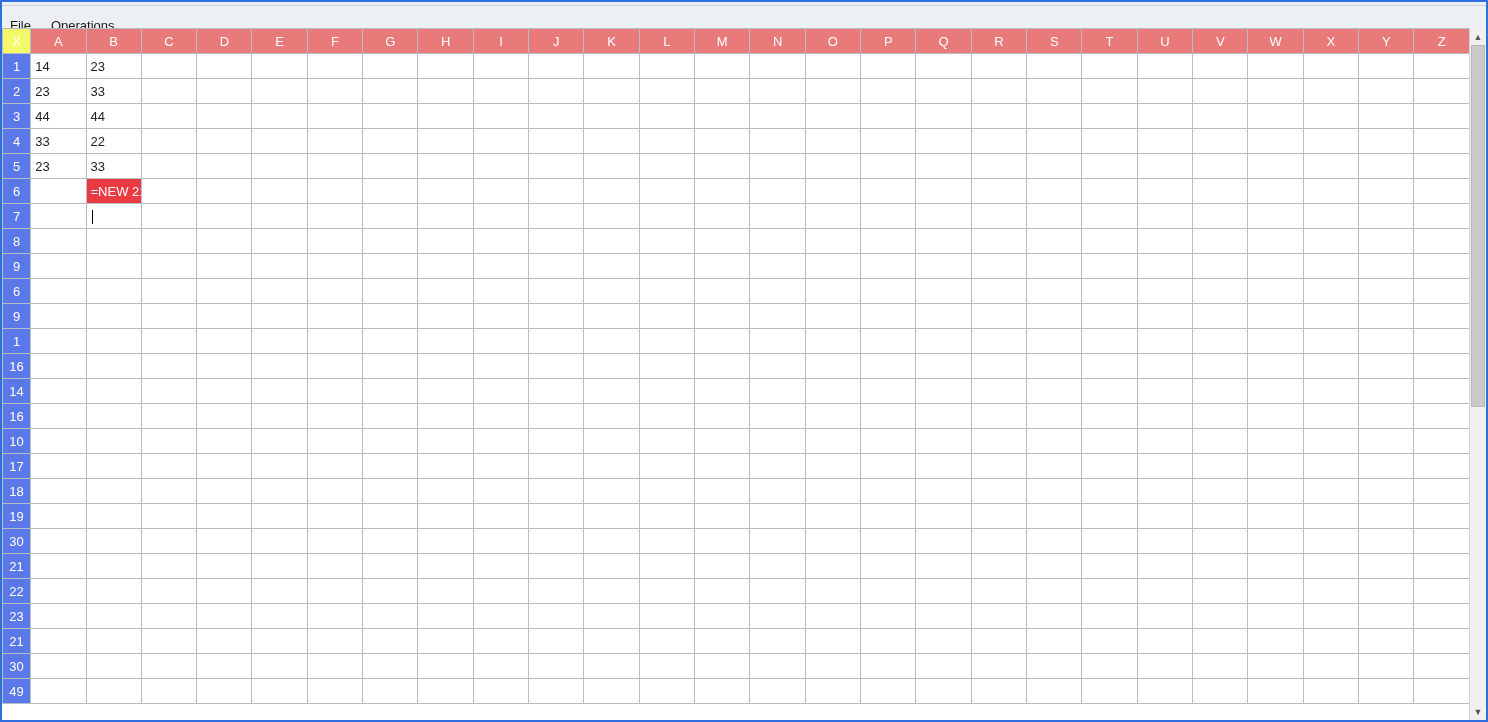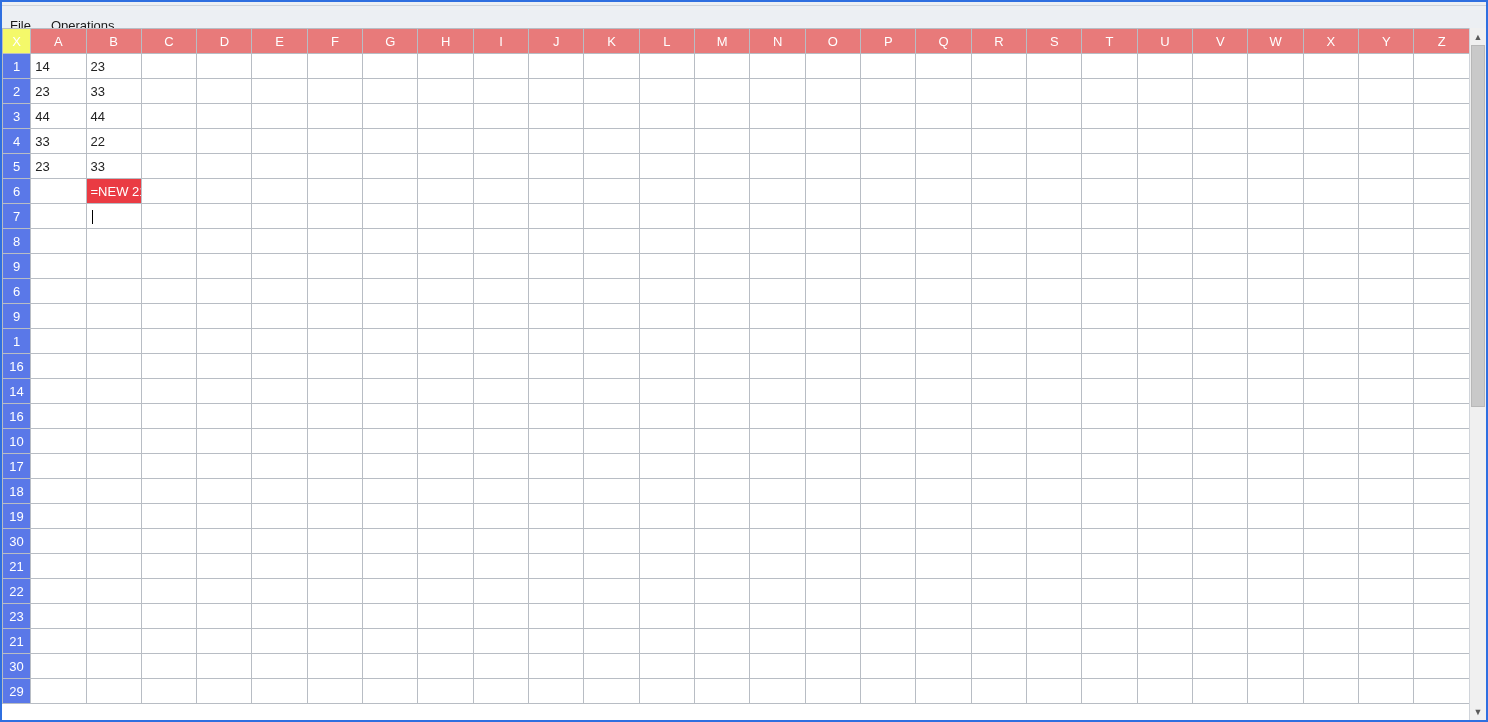--- a/index.html
+++ b/index.html
@@ -906,21 +906,21 @@
               <td class="cell"></td>
               <td class="cell"></td>
               <td class="cell"></td>
               <td class="cell"></td>
               <td class="cell"></td>
               <td class="cell"></td>
               <td class="cell"></td>
               <td class="cell"></td>
             </tr>
             <tr>
-              <th class="rowhead">29</th>
+              <th class="rowhead">49</th>
               <td class="cell"></td>
               <td class="cell"></td>
               <td class="cell"></td>
               <td class="cell"></td>
               <td class="cell"></td>
               <td class="cell"></td>
               <td class="cell"></td>
               <td class="cell"></td>
               <td class="cell"></td>
               <td class="cell"></td>

